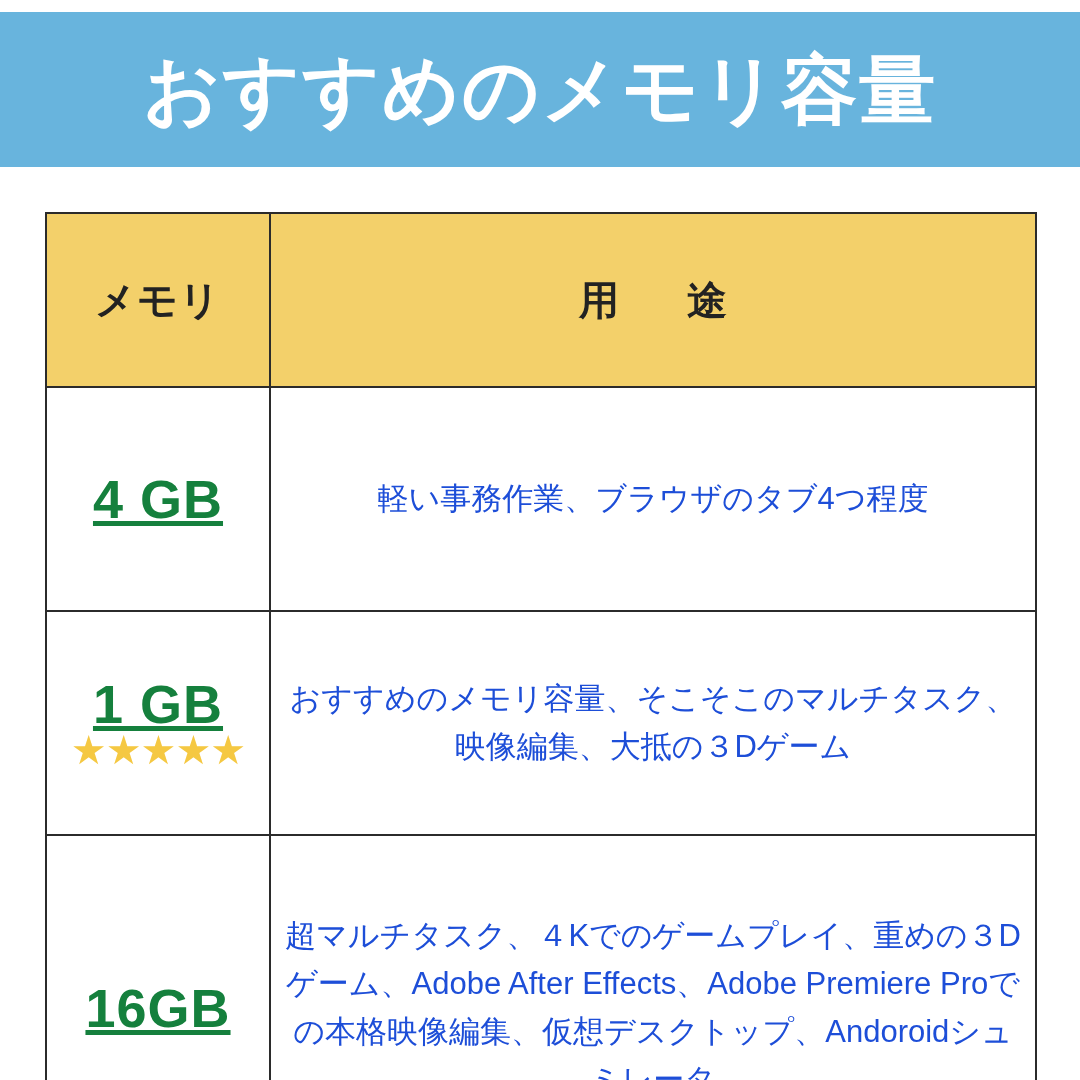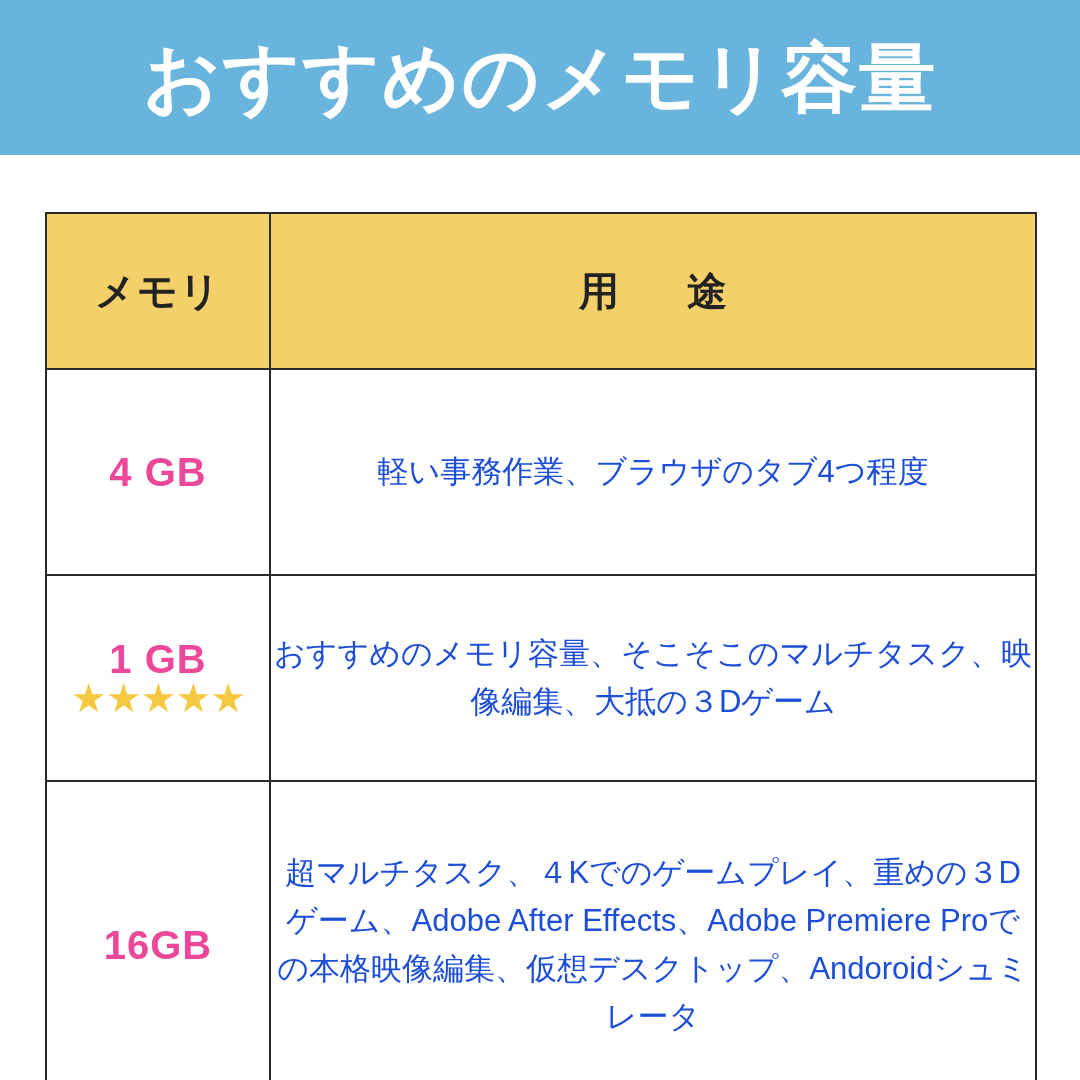--- a/index.html
+++ b/index.html
@@ -16,21 +16,21 @@
   .page {
     position: relative;
     width: 1080px;
     height: 1080px;
     background: #ffffff;
   }
   
   .banner {
     position: absolute;
     left: 0;
-    top: 0;
+    top: 12px;
     width: 1080px;
     height: 155px;
     background: #68b4dd;
     display: flex;
     align-items: center;
     justify-content: center;
   }
   .banner-title {
     font-size: 76px;
     font-weight: bold;
@@ -47,21 +47,21 @@
     top: 212px;
     width: 990px;
   }
   table.memtable {
     border-collapse: collapse;
     width: 990px;
     table-layout: fixed;
   }
   table.memtable td, table.memtable th {
     border: 2px solid #2b2b2b;
-    padding: 3px;
+    padding: 12px;
     vertical-align: middle;
   }
   .col-mem { width: 224px; }
   .col-use { width: 766px; }
 
   thead th {
     background: #f3d06a;
     height: 148px;
   }
   .th-label {
@@ -73,26 +73,27 @@
   }
   .th-label.spaced {
     letter-spacing: 14px;
     text-indent: 14px;
   }
 
   .cell-mem {
     text-align: center;
   }
   .mem-size {
-    font-size: 40px;
+    font-size: 54px;
     font-weight: bold;
-    color: #ec4899;
+    color: #15803d;
     letter-spacing: 1px;
     line-height: 1.05;
     white-space: nowrap;
+    text-decoration: underline;
   }
   .stars {
     margin-top: -2px;
     font-size: 40px;
     color: #f5c842;
     letter-spacing: -1px;
     line-height: 1;
     white-space: nowrap;
   }
 

